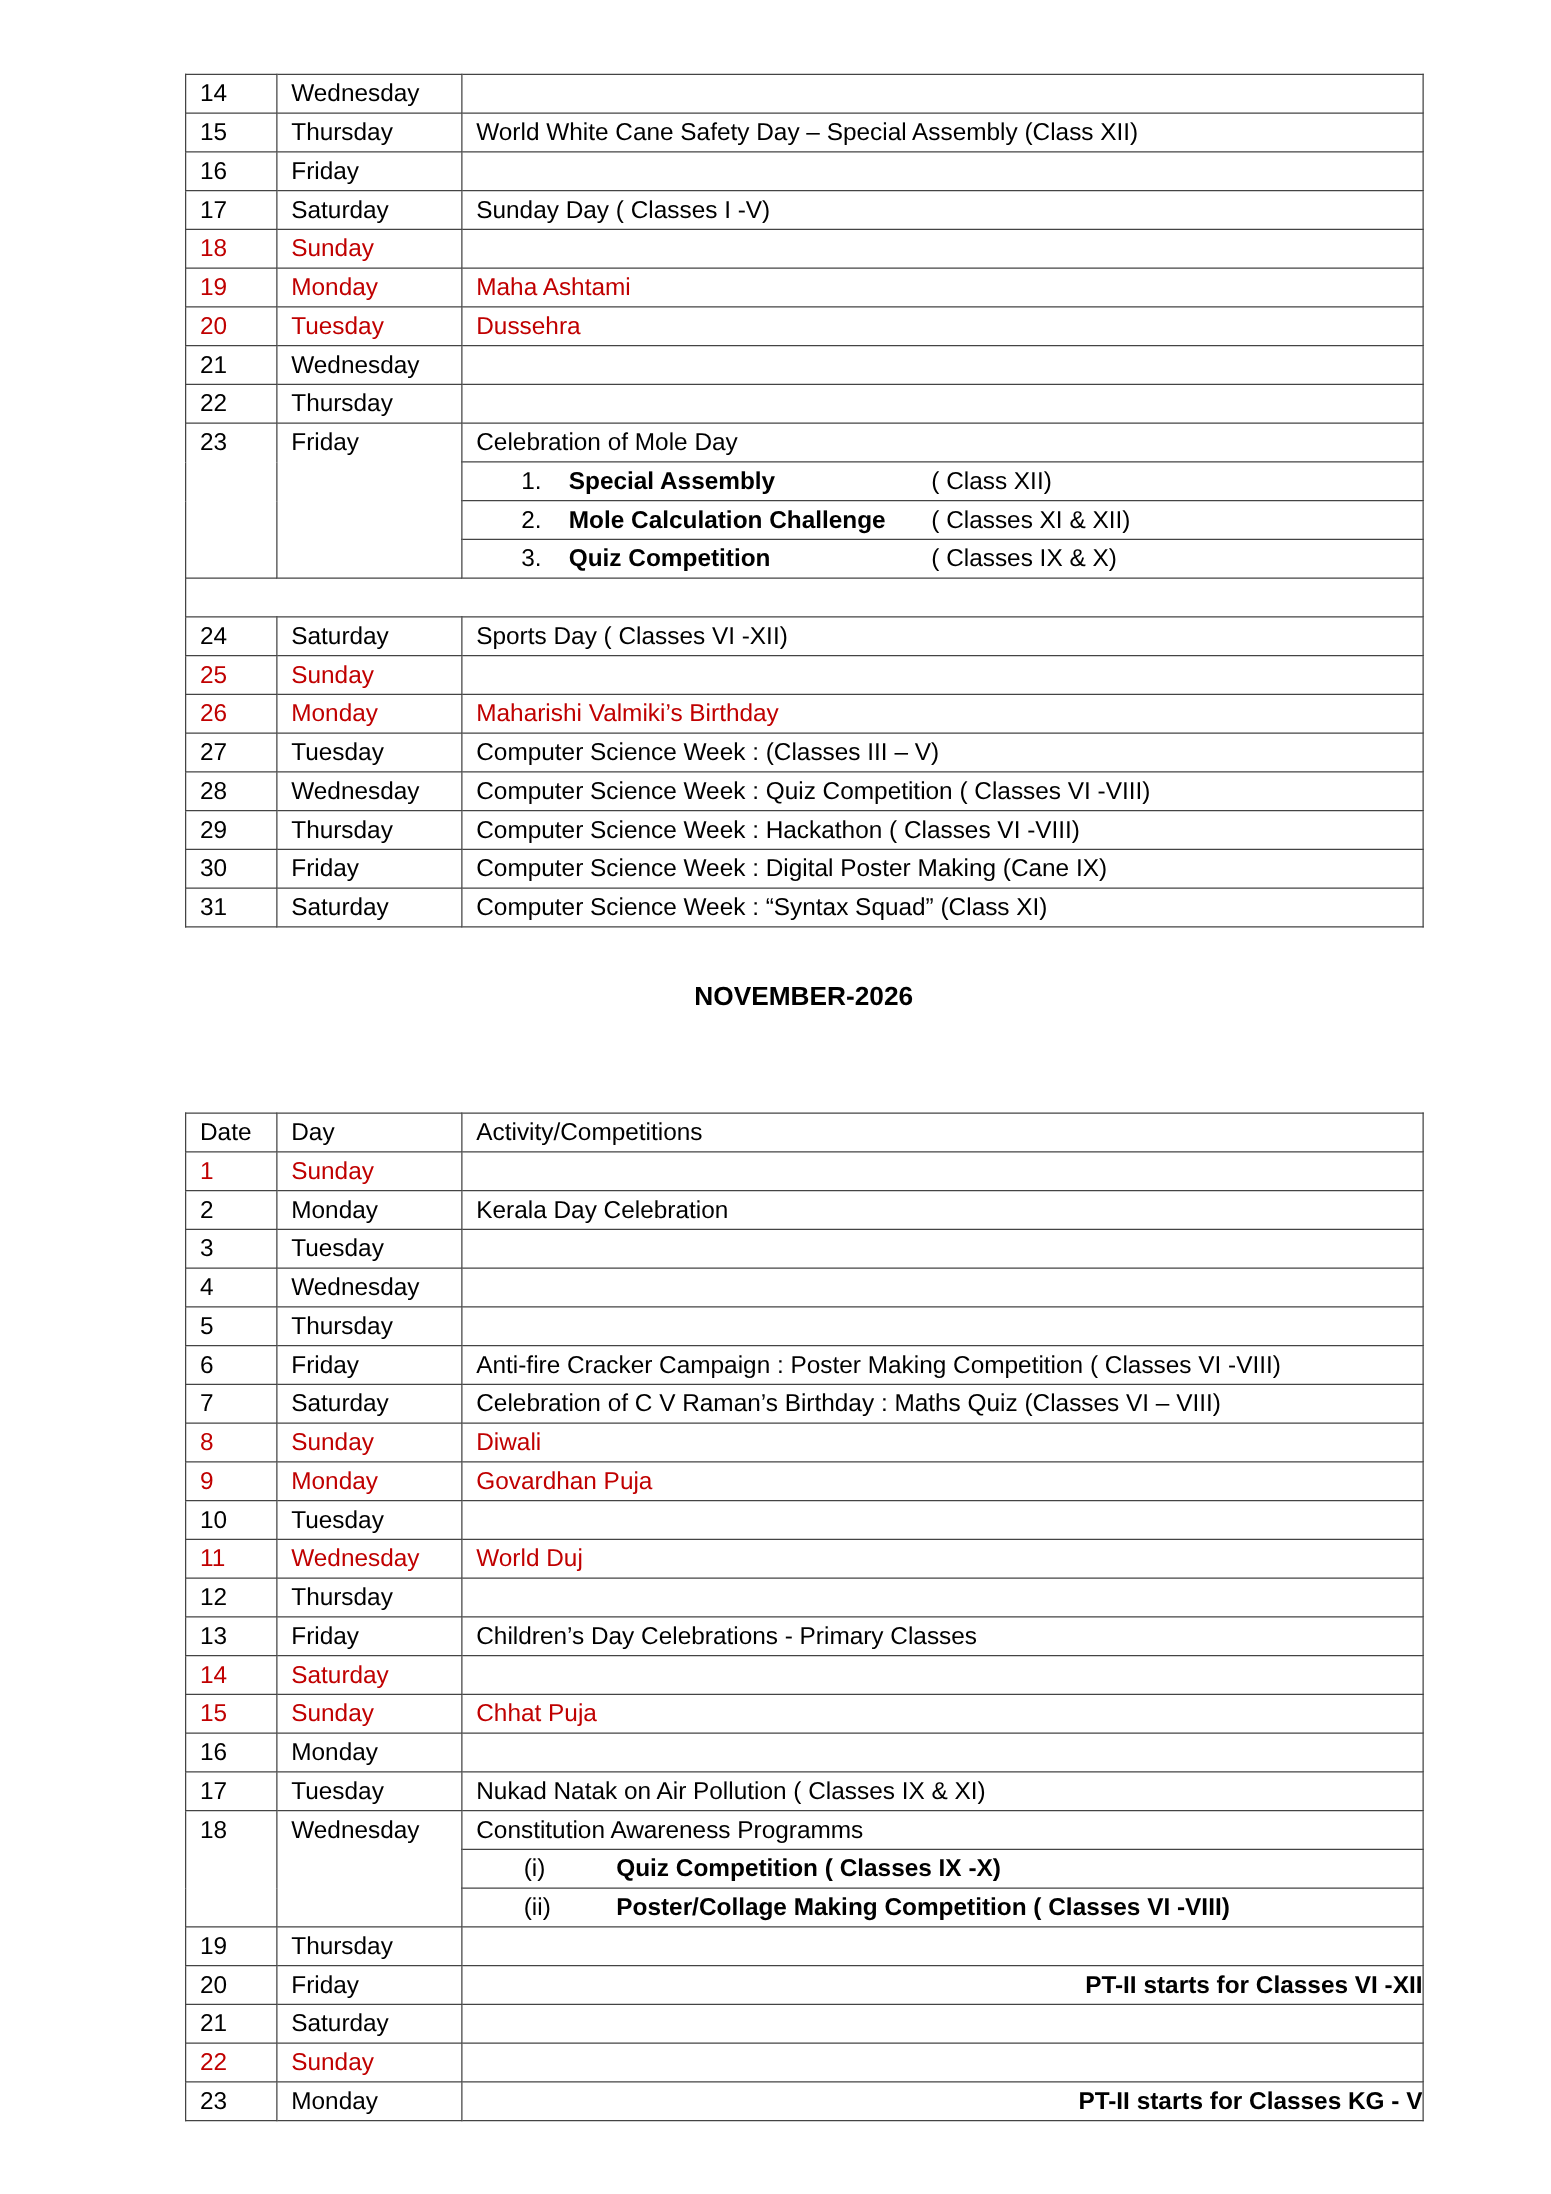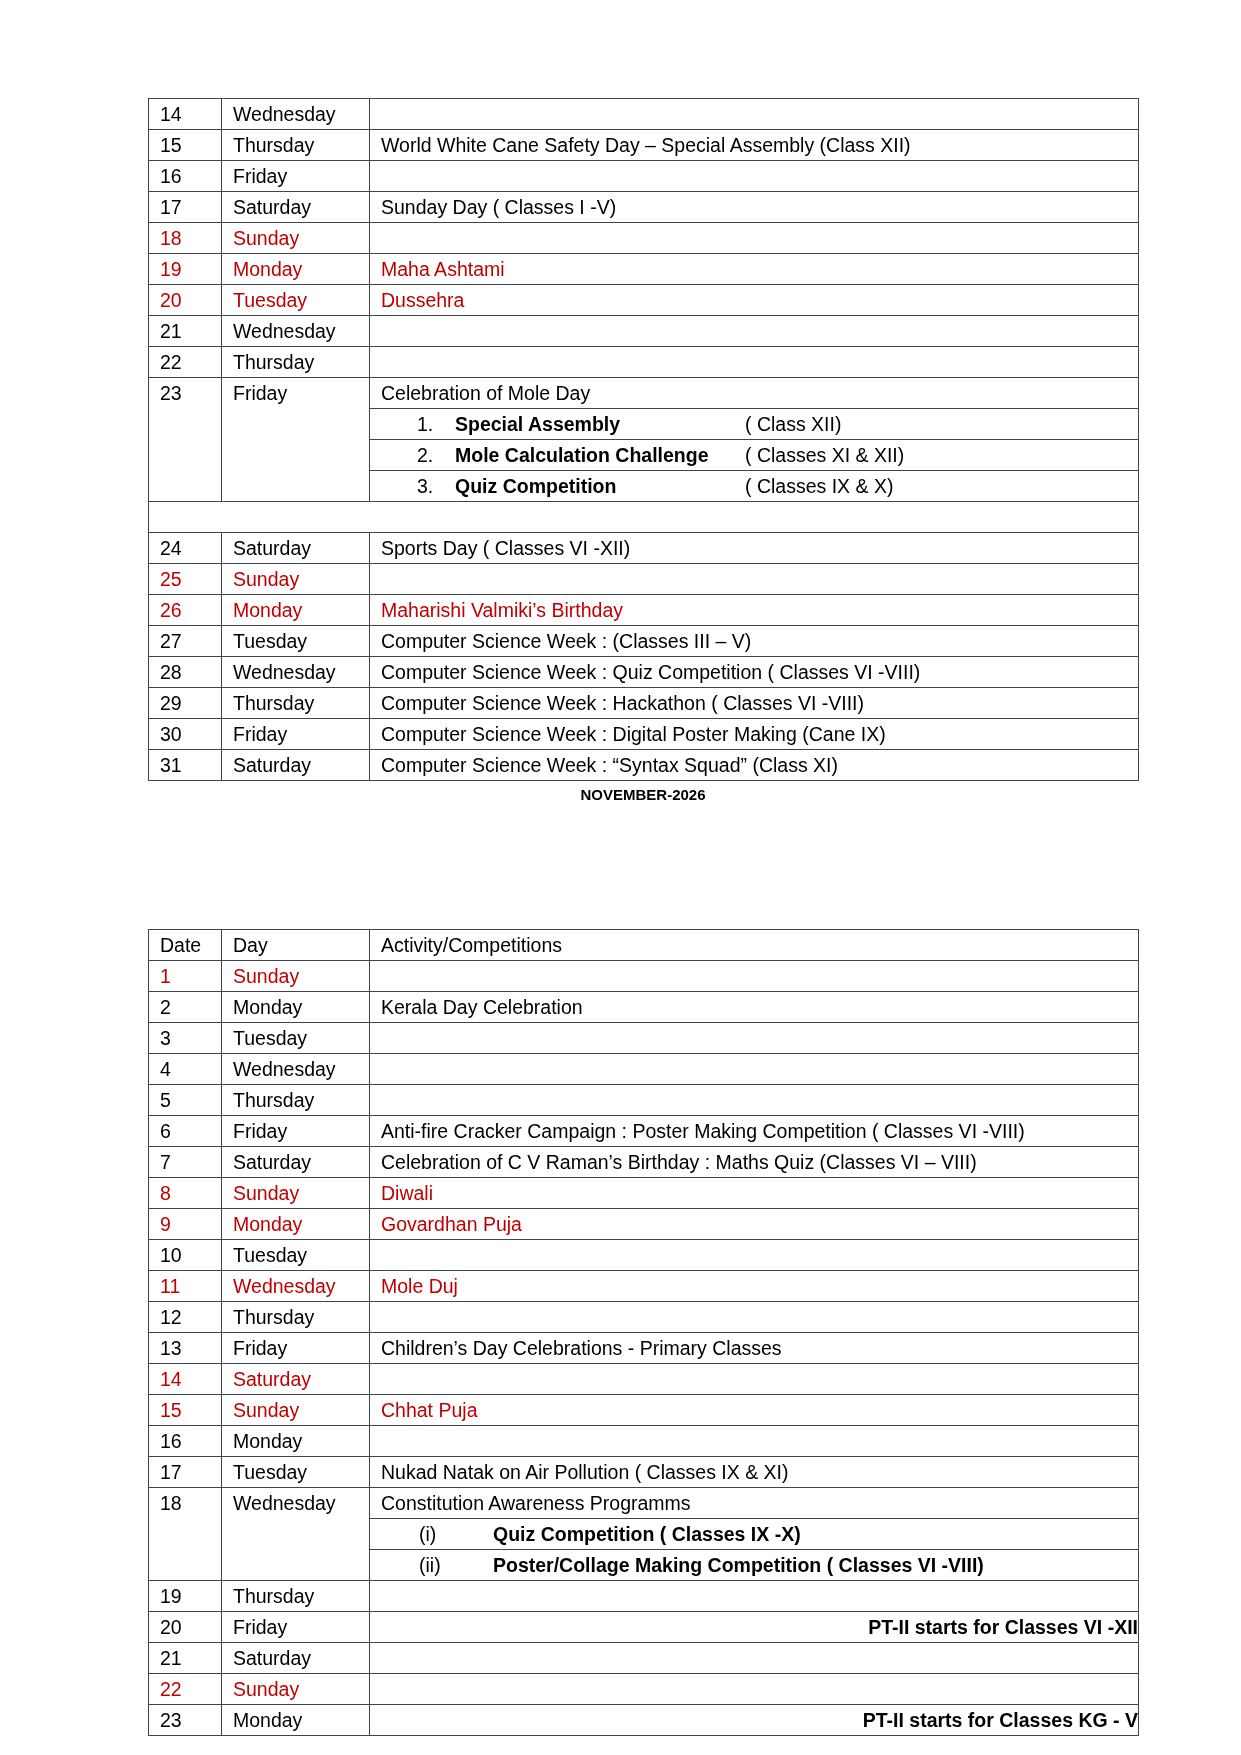--- a/index.html
+++ b/index.html
@@ -1,30 +1,30 @@
 <!DOCTYPE html>
 <html><head>
 <meta charset="utf-8">
 <style>
   html, body { margin: 0; padding: 0; background: #ffffff; }
   body { width: 1241px; height: 1755px; position: relative; font-family: "Liberation Sans", sans-serif; color: #000; }
-  .cal { position: absolute; left: 148px; width: 990px; border-collapse: collapse; table-layout: fixed; margin-top: 39px; }
+  .cal { position: absolute; left: 148px; width: 990px; border-collapse: collapse; table-layout: fixed; }
   .cal td { border: 1.5px solid #444; height: 30px; padding: 0 0 0 11px; font-size: 19.5px; line-height: 30px; white-space: nowrap; overflow: hidden; vertical-align: top; }
   .cal col.c-date { width: 73px; }
   .cal col.c-day { width: 148px; }
   .cal col.c-act { width: 769px; }
   .red { color: #C00000; }
   .bold { font-weight: bold; text-align: right; }
   .sub-num { display: inline-block; width: 38px; padding-left: 36px; }
   .sub-roman { display: inline-block; width: 74px; padding-left: 38px; }
   .sub-label { display: inline-block; font-weight: bold; }
   .sub-label.fixed { width: 290px; }
   #t1 { top: 59px; }
   #t2 { top: 890px; }
-  .month-title { position: absolute; top: 786px; left: 148px; width: 990px; text-align: center; font-weight: bold; font-size: 15px; }
+  .month-title { position: absolute; top: 786px; left: 148px; width: 990px; text-align: center; font-weight: bold; font-size: 21px; }
   .blank-row td { height: 30px; }
 </style>
 </head>
 <body>
 
 <table class="cal" id="t1">
   <colgroup>
       <col class="c-date">
       <col class="c-day">
       <col class="c-act">
@@ -201,21 +201,21 @@
         <td>Govardhan Puja</td>
       </tr>
       <tr>
         <td>10</td>
         <td>Tuesday</td>
         <td></td>
       </tr>
       <tr class="red">
         <td>11</td>
         <td>Wednesday</td>
-        <td>Mole Duj</td>
+        <td>World Duj</td>
       </tr>
       <tr>
         <td>12</td>
         <td>Thursday</td>
         <td></td>
       </tr>
       <tr>
         <td>13</td>
         <td>Friday</td>
         <td>Children’s Day Celebrations - Primary Classes</td>

